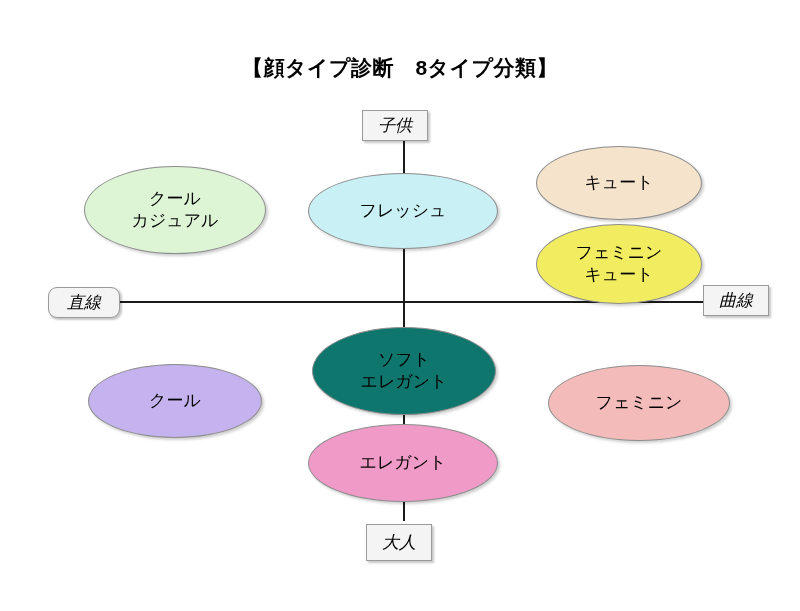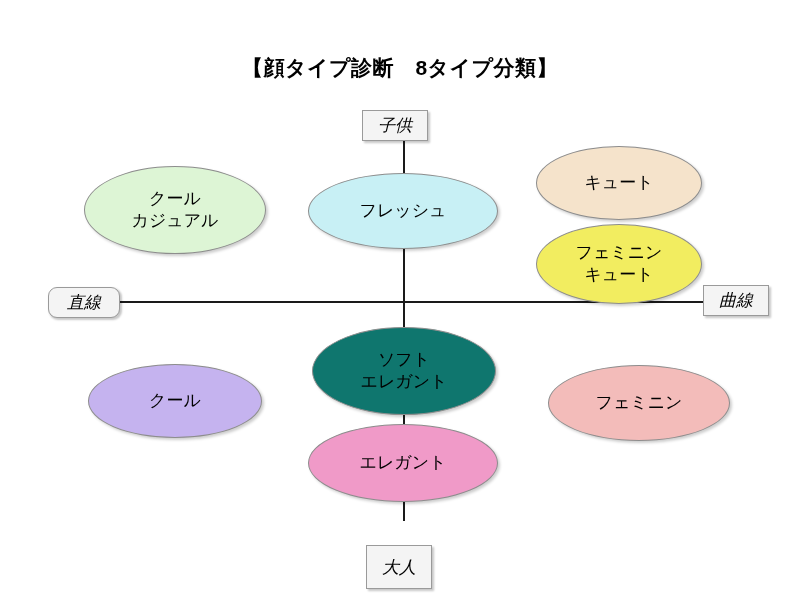--- a/index.html
+++ b/index.html
@@ -59,21 +59,21 @@
     font-size: 17px;
     display: flex;
     align-items: center;
     justify-content: center;
     box-sizing: border-box;
     box-shadow: 1.5px 1.5px 2px rgba(0,0,0,0.22);
     white-space: nowrap;
     font-style: italic;
   }
   .axbox-top    { left: 362px; top: 110px; width: 66px; height: 31px; }
-  .axbox-bottom { left: 366px; top: 545px; width: 66px; height: 44px; }
+  .axbox-bottom { left: 366px; top: 524px; width: 66px; height: 37px; }
   .axbox-left   { left: 48px;  top: 287px; width: 72px; height: 31px; }
   .axbox-right  { left: 703px; top: 285px; width: 66px; height: 31px; }
 
   
   .node {
     position: absolute;
     border-radius: 50%;
     border: 1px solid #8d8d8d;
     display: flex;
     align-items: center;

